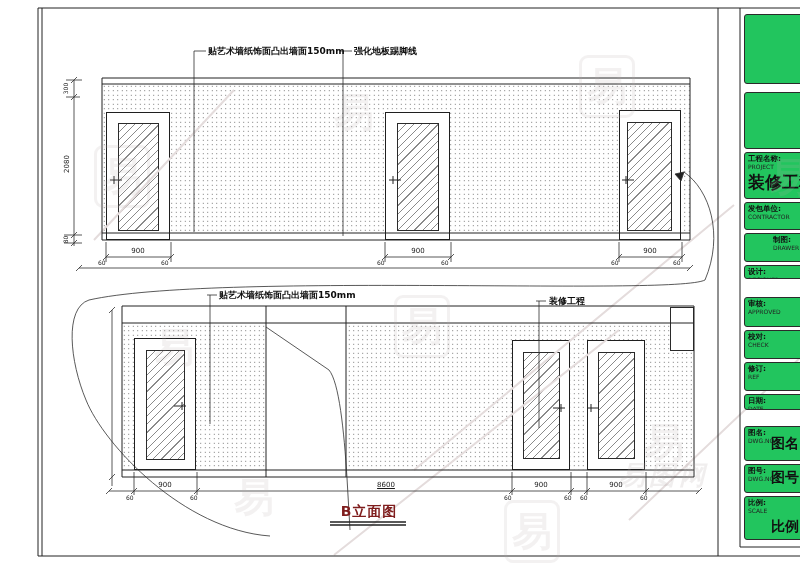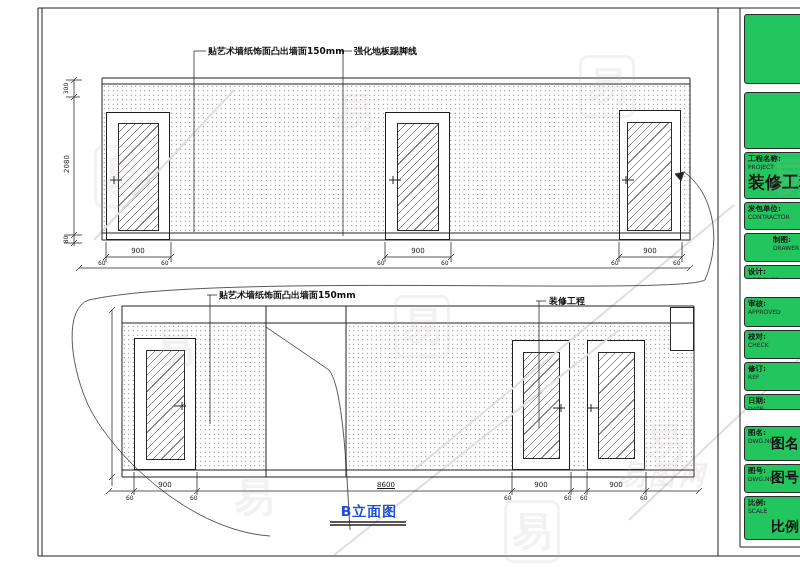--- a/index.html
+++ b/index.html
@@ -18,21 +18,21 @@
   .door{background:#fff;border:1.6px solid #1f1f1f;box-sizing:border-box;}
   .glass{
     position:absolute;border:1px solid #2a2a2a;box-sizing:border-box;
     background:repeating-linear-gradient(135deg,transparent 0 5px,#8a8a8a 5px 5.8px);
   }
   
   .ann{font-size:9px;font-weight:600;color:#0c0c0c;white-space:nowrap;letter-spacing:0px;}
   .dim{font-size:7px;color:#1a1a1a;white-space:nowrap;text-align:center;}
   .dim-sm{font-size:6px;color:#1a1a1a;white-space:nowrap;}
   .rot{transform:rotate(-90deg);transform-origin:center center;}
-  .fig-title{font-size:14px;font-weight:bold;color:#1d4ed8;text-align:center;letter-spacing:1px;}
+  .fig-title{font-size:14px;font-weight:bold;color:#7f1d1d;text-align:center;letter-spacing:1px;}
   
   .tb-cell{
     position:absolute;left:710px;width:82px;border:1px solid #2b2b2b;border-radius:3px;
     box-sizing:border-box;background:#22c55e;padding:2px 3px;overflow:hidden;
   }
   .tb-label{font-size:7.5px;font-weight:bold;color:#111;line-height:1.15;}
   .tb-en{font-size:6px;color:#222;line-height:1.1;}
   .tb-value{font-size:17px;font-weight:bold;color:#111;margin-top:1px;}
   .tb-value-big{font-size:14px;font-weight:bold;color:#111;text-align:center;margin-top:2px;}
   

